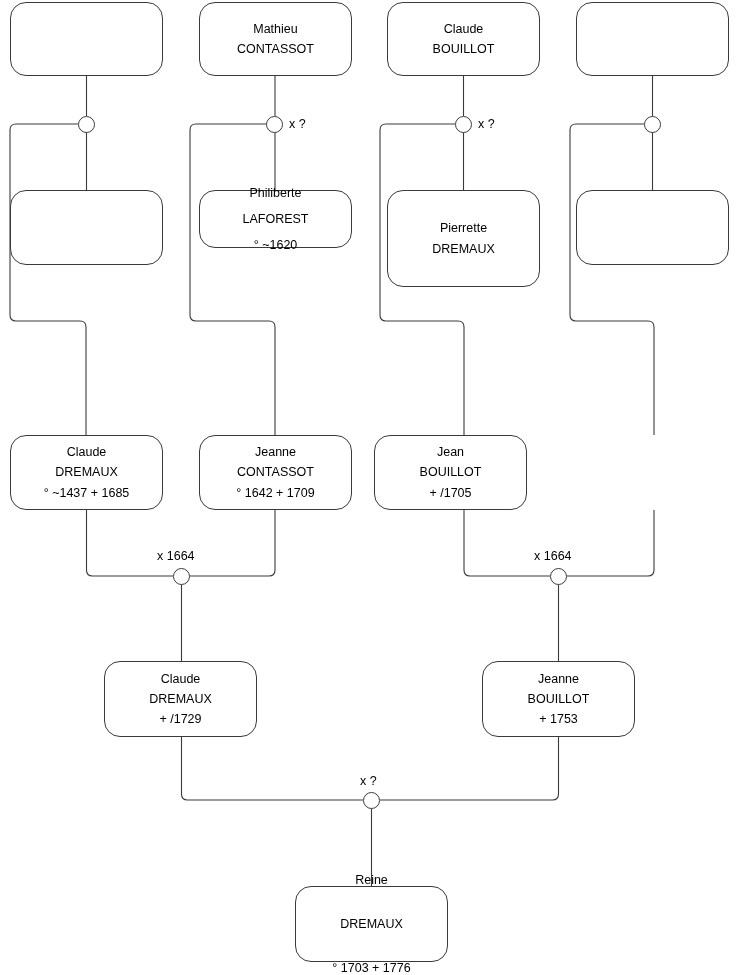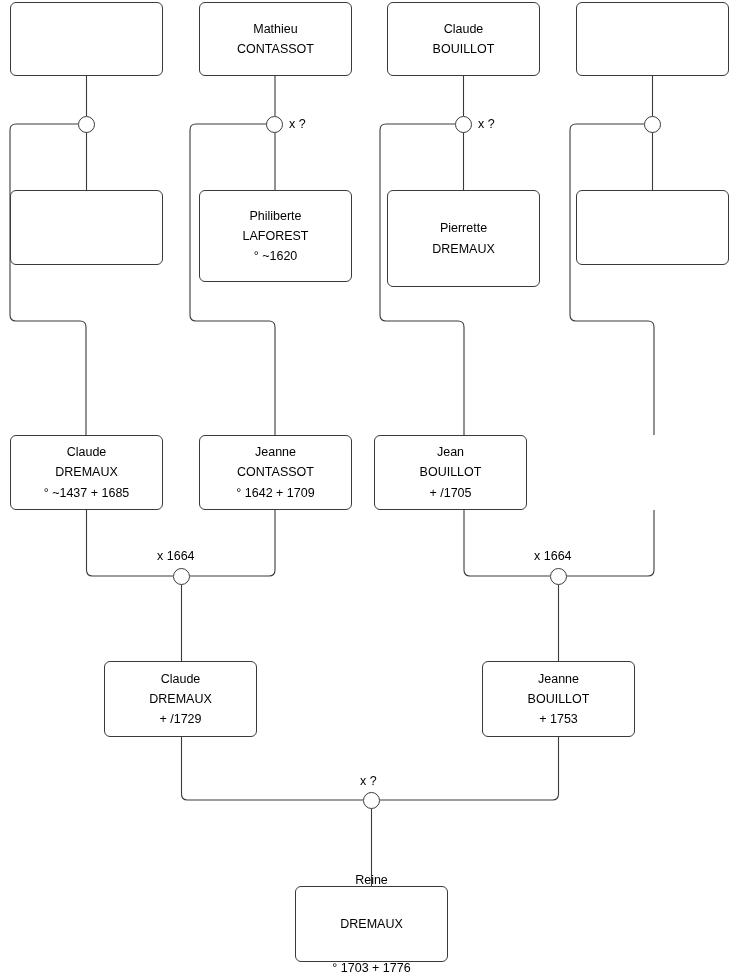--- a/index.html
+++ b/index.html
@@ -18,21 +18,21 @@
   svg.wires{
     position:absolute;
     left:0; top:0;
     width:740px; height:975px;
     pointer-events:none;
   }
   .node-box{
     position:absolute;
     box-sizing:border-box;
     border:1px solid #3a3a3a;
-    border-radius:6px;
+    border-radius:16px;
     background:#ffffff;
     display:flex;
     flex-direction:column;
     align-items:center;
     justify-content:center;
     font-size:12.5px;
     line-height:1.62;
     text-align:center;
     white-space:nowrap;
   }
@@ -113,21 +113,21 @@
     
     
   </div>
 
   <div class="node-box" style="left:10px;  top:190px; width:153px; height:75px;">
     
     
     
   </div>
 
-  <div class="node-box" style="left:199px; top:190px; width:153px; height:92px;">
+  <div class="node-box" style="left:199px; top:190px; width:153px; height:58px;gap:6px;">
     <span class="ln">Philiberte</span>
     <span class="ln">LAFOREST</span>
     <span class="ln">° ~1620</span>
   </div>
 
   <div class="node-box" style="left:387px; top:190px; width:153px; height:97px;">
     <span class="ln">Pierrette</span>
     <span class="ln">DREMAUX</span>
 
   </div>

